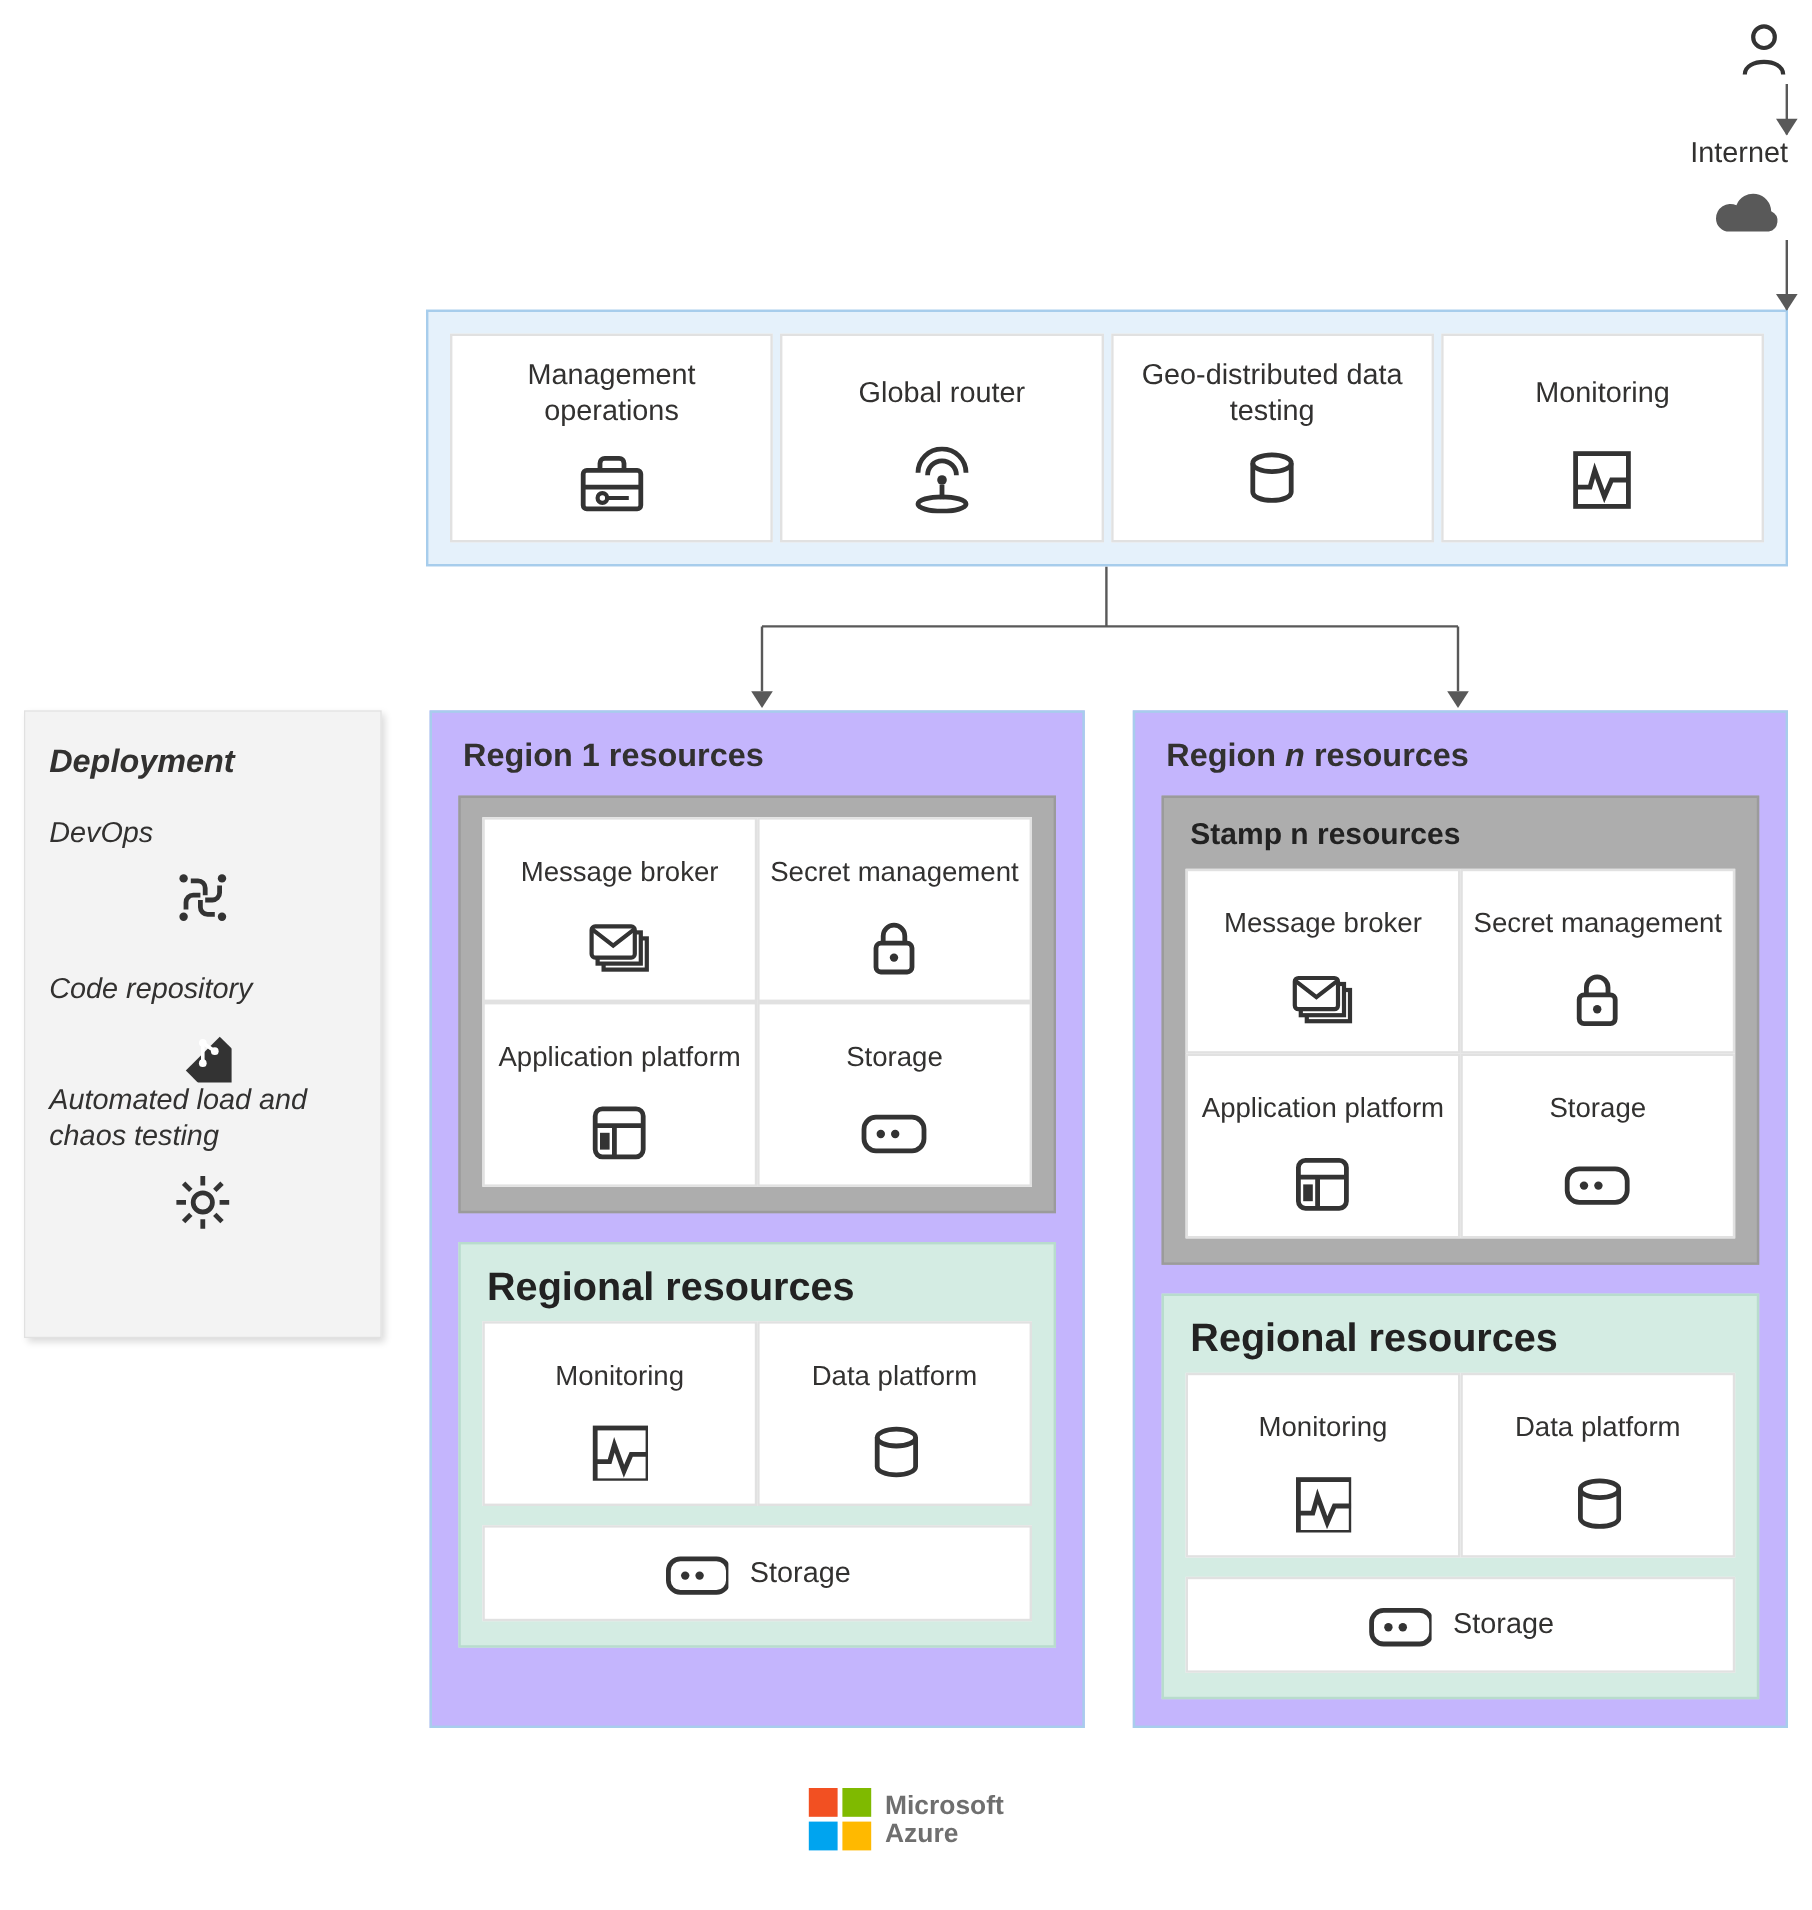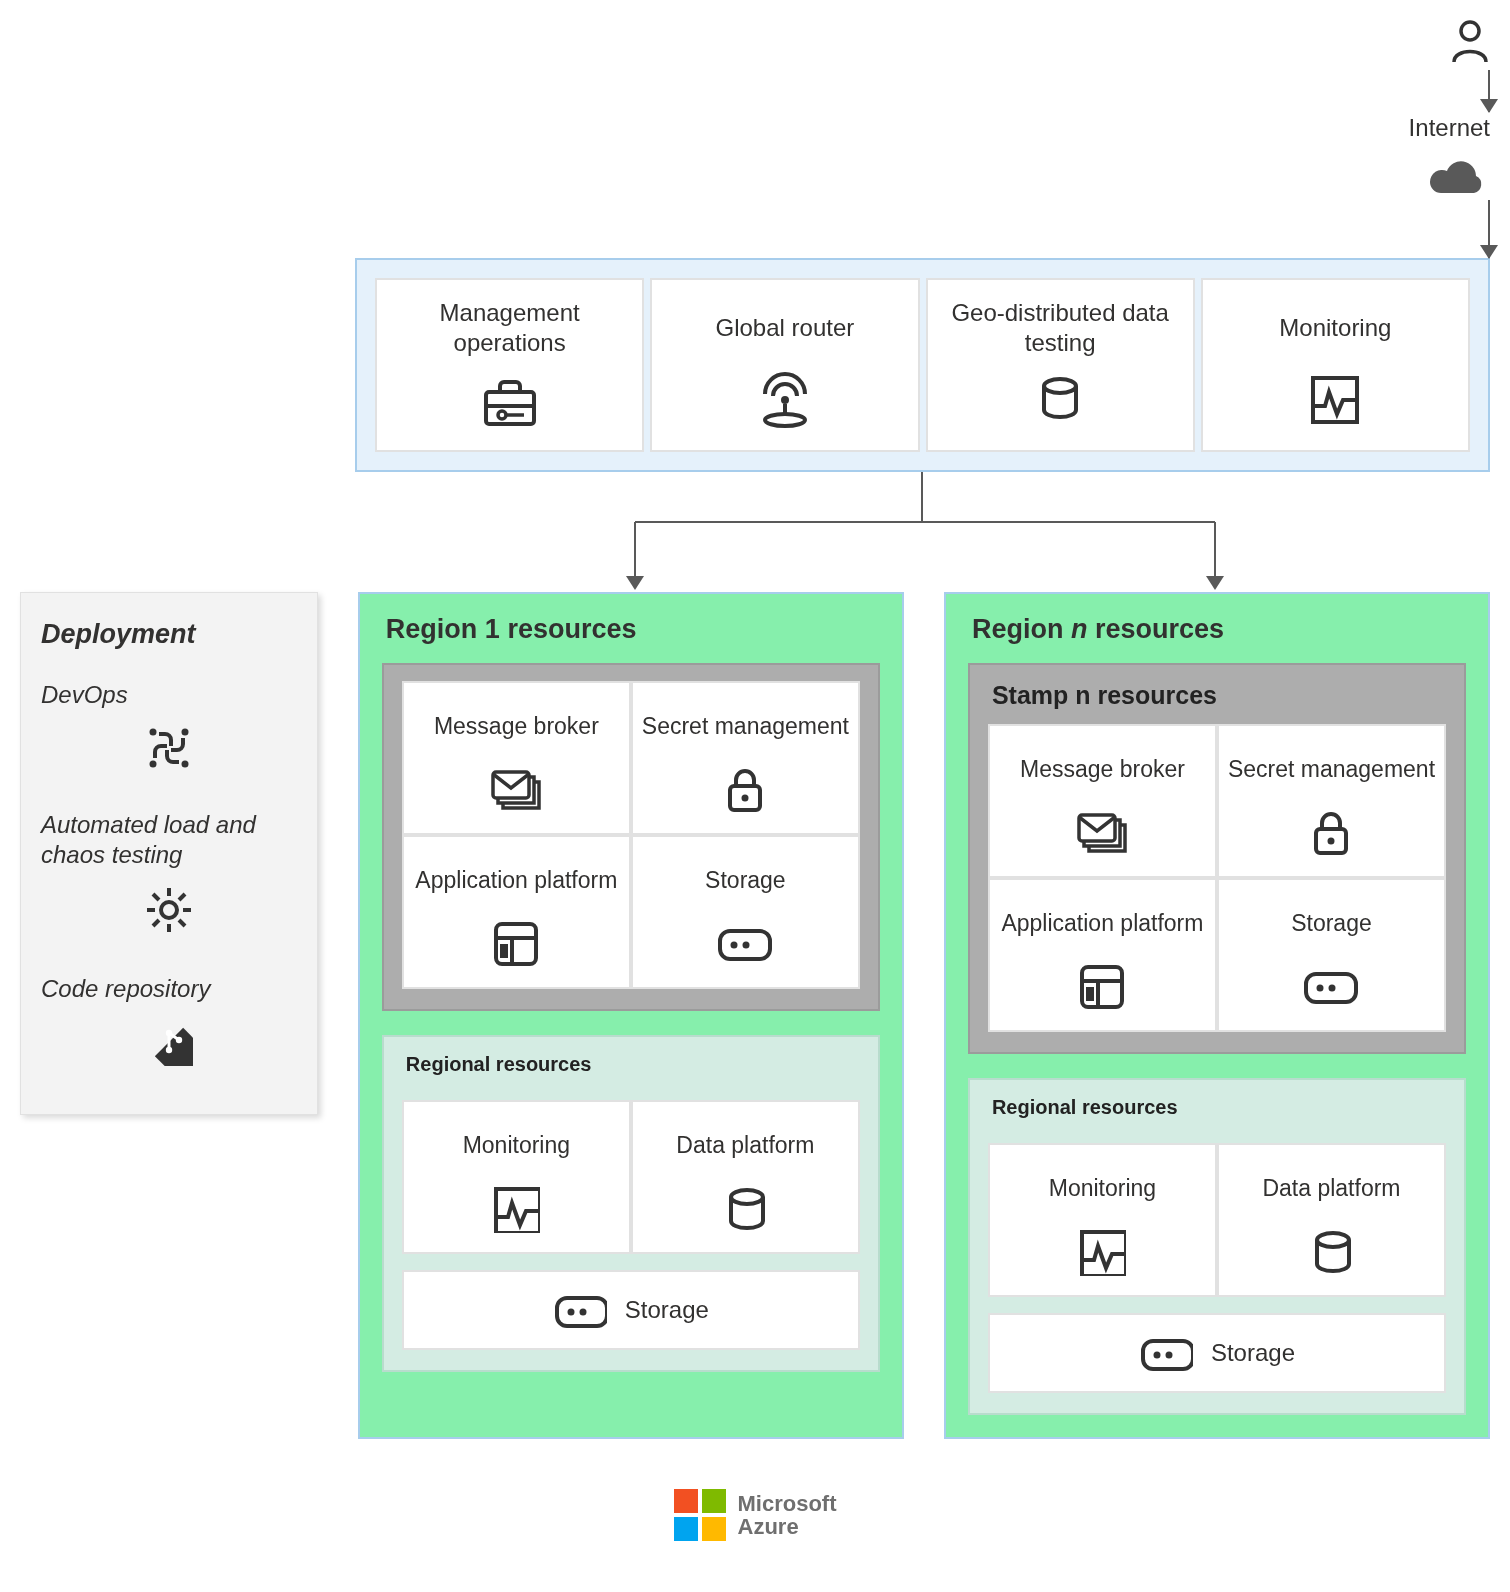--- a/index.html
+++ b/index.html
@@ -79,21 +79,21 @@
     padding: 26px 20px 48px;
     text-align: left;
     height: fit-content;
     font-style: italic;
   }
   .deployment-box h3 { margin:0 0 30px; font-size: 27px; font-weight: 600; }
   .dep-item { margin-bottom: 38px; }
   .dep-item .lbl { font-size: 24px; line-height:1.25; margin-bottom: 14px; }
   .region-box {
     width: 560px;
-    background: #86efac;
+    background: #c4b5fd;
     border: 2px solid #a7cdec;
     padding: 20px 22px 22px;
   }
   .region-title { font-size: 27px; font-weight: 600; margin: 0 0 18px 4px; }
   .stamp-box {
     background: #adadad;
     border: 2px solid #9b9b9b;
     padding: 16px 18px 20px;
   }
   .stamp-title { font-size: 25px; font-weight: 600; margin: 0 0 14px 4px; color:#222;}
@@ -102,21 +102,21 @@
     background:#fff; border:2px solid #e1e1e1;
     display:flex; flex-direction:column; align-items:center;
     padding:16px 8px 18px; text-align:center;
   }
   .small-card .t { font-size:23px; line-height:1.2; min-height:56px; display:flex; align-items:center; justify-content:center;}
   .small-card .ic { margin-top:10px; height:50px; display:flex; align-items:center; justify-content:center;}
   .regional-box {
     background:#d4ece3; border:2px solid #b8dccd;
     padding:16px 18px 20px; margin-top:24px;
   }
-  .regional-title { font-size:20px; font-weight:600; margin:0 0 24px 4px; color:#222;}
+  .regional-title { font-size:33px; font-weight:600; margin:0 0 10px 4px; color:#222;}
   .storage-row-card{
     background:#fff; border:2px solid #e1e1e1;
     display:flex; align-items:center; justify-content:center;
     gap:18px; padding:18px; margin-top:16px;
   }
   .storage-row-card .lbl{ font-size:24px; }
   .ms-logo {
     display:flex; align-items:center; gap:12px;
     margin-top: 50px;
     justify-content: center;
@@ -284,33 +284,33 @@
     <div class="deployment-box">
       <h3>Deployment</h3>
       <div class="dep-item">
         <div class="lbl">DevOps</div>
         <div style="display:flex;justify-content:center;">
             <svg width="48" height="48">
               <use href="#ic-devops"></use>
             </svg>
           </div>
       </div>
+      <div class="dep-item" style="margin-bottom:0">
+        <div class="lbl">Code repository</div>
+        <div style="display:flex;justify-content:center;">
+            <svg width="48" height="48">
+              <use href="#ic-git"></use>
+            </svg>
+          </div>
+      </div>
       <div class="dep-item">
         <div class="lbl">Automated load and chaos testing</div>
         <div style="display:flex;justify-content:center;">
             <svg width="52" height="52">
               <use href="#ic-gear"></use>
-            </svg>
-          </div>
-      </div>
-      <div class="dep-item" style="margin-bottom:0">
-        <div class="lbl">Code repository</div>
-        <div style="display:flex;justify-content:center;">
-            <svg width="48" height="48">
-              <use href="#ic-git"></use>
             </svg>
           </div>
       </div>
     </div>
 
     <div class="region-box">
       <div class="region-title">
         <span>Region </span><span>1</span><span> resources</span>
       </div>
       <div class="stamp-box">

